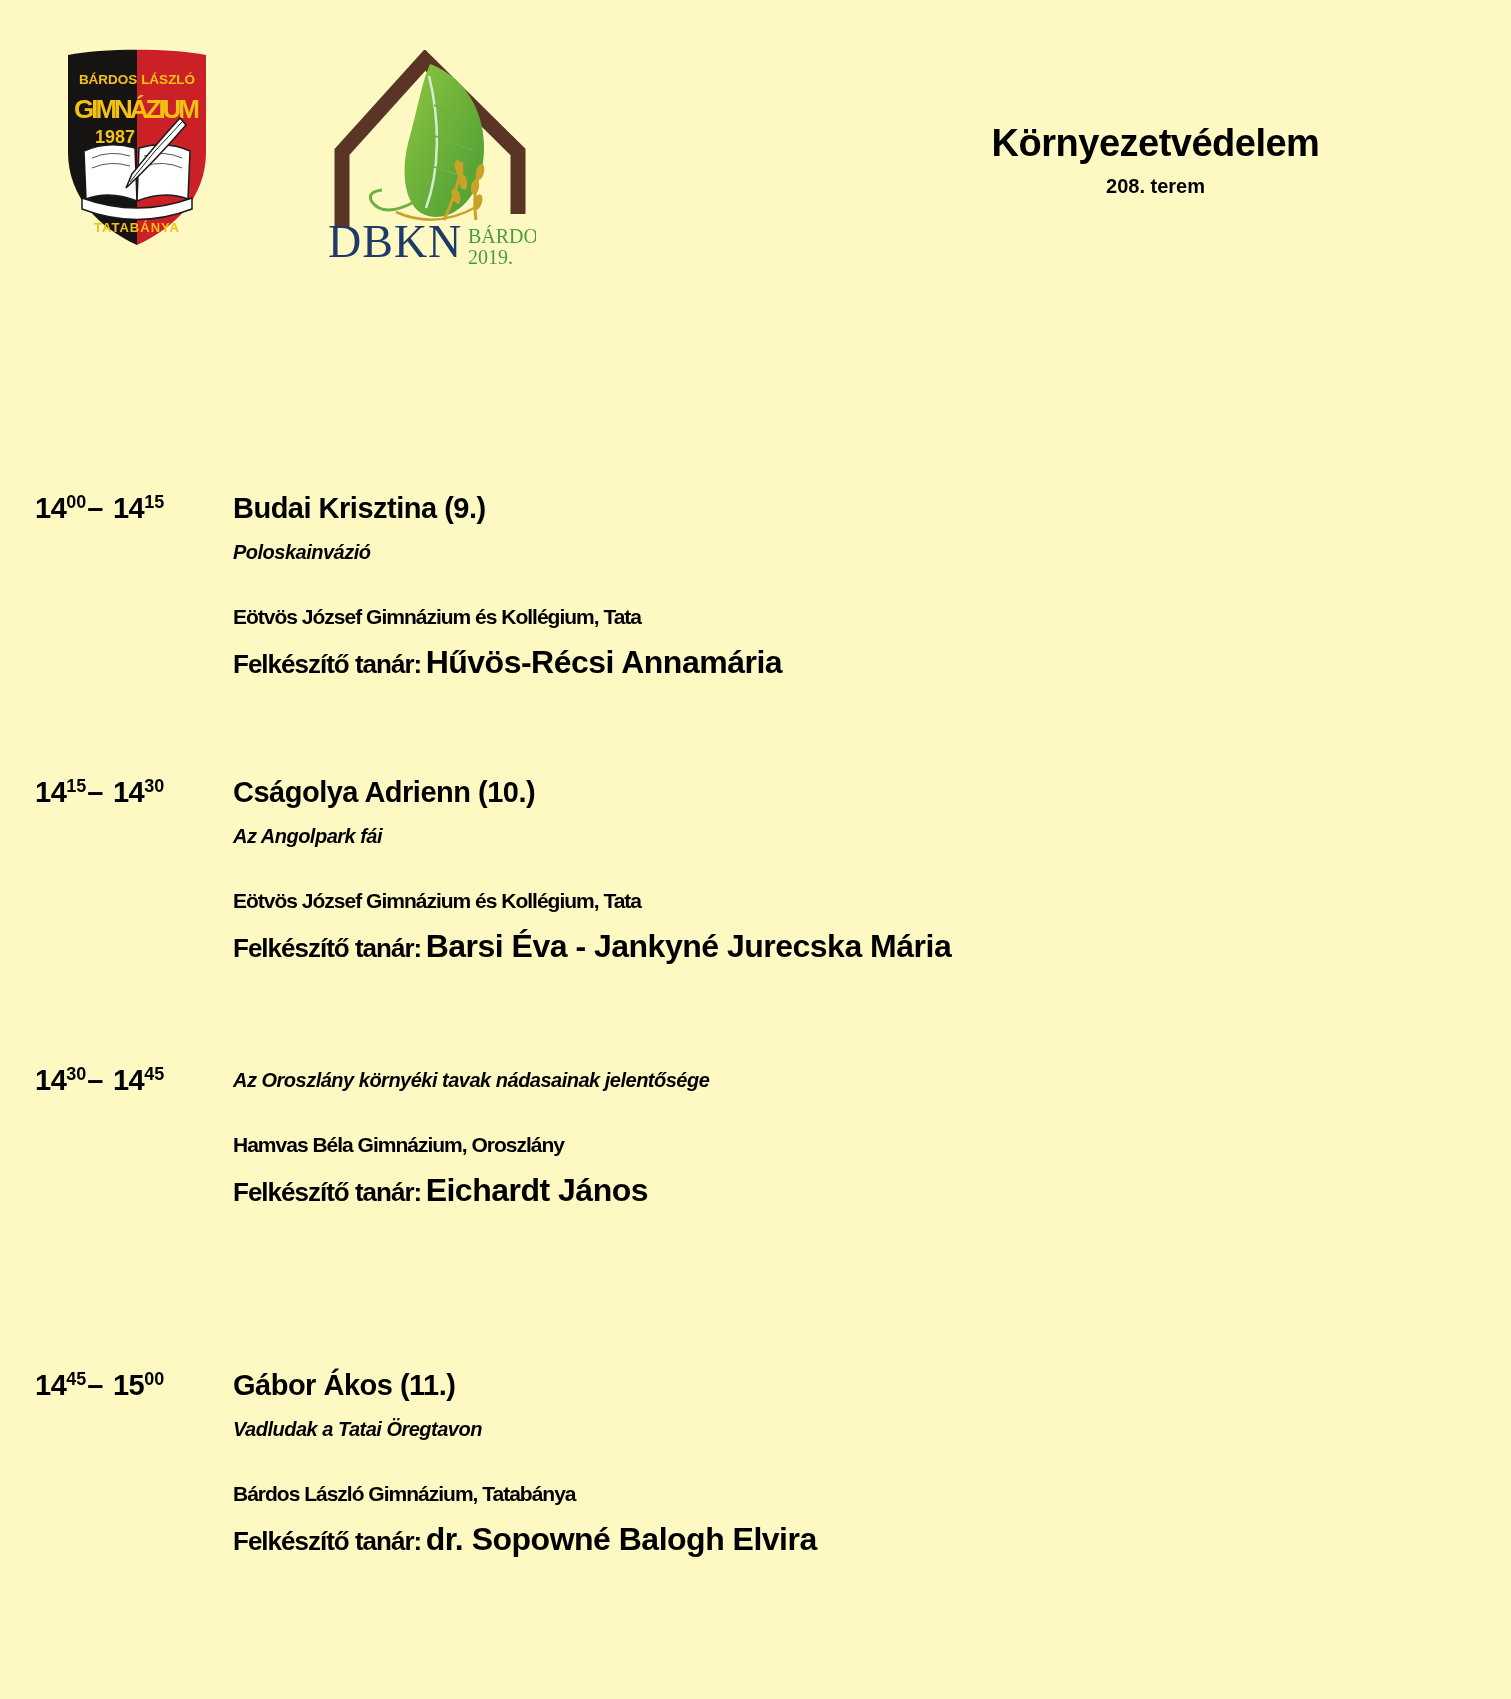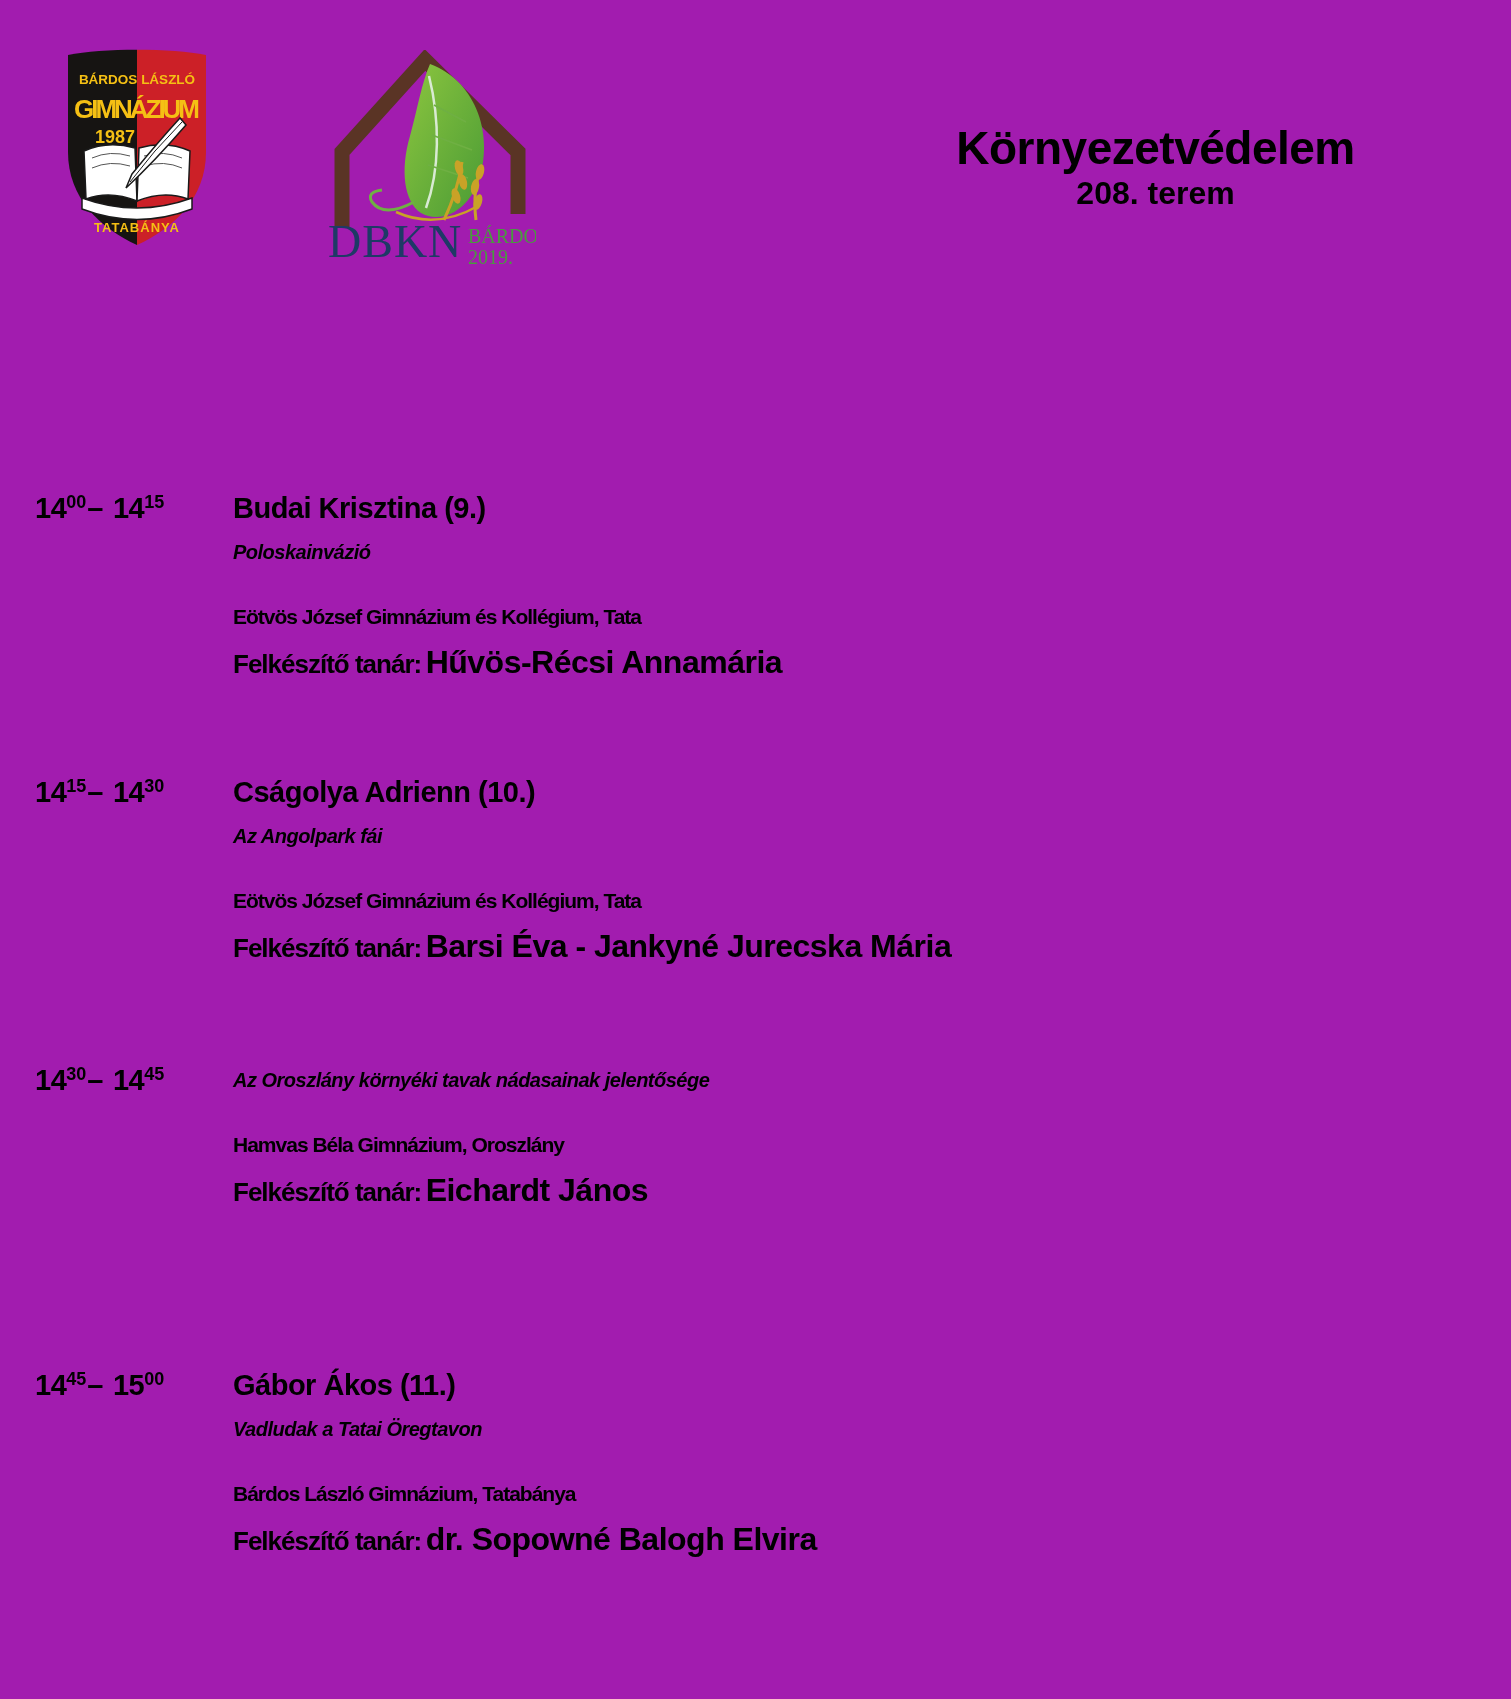--- a/index.html
+++ b/index.html
@@ -1,27 +1,27 @@
 <!DOCTYPE html>
 <html><head>
 <meta charset="utf-8">
 <style>
   html,body { margin:0; padding:0; background:#ffffff; }
   body {
     width:1511px; height:1699px; position:relative; overflow:hidden;
     font-family:"Liberation Sans", sans-serif; color:#000;
   }
-  .page { position:absolute; inset:0; background:#a21caf; }
+  .page { position:absolute; inset:0; background:#fef9c3; }
 
   
   .crest-box { position:absolute; left:62px; top:46px; width:150px; height:205px; }
   .dbkn-box  { position:absolute; left:326px; top:50px; width:210px; height:222px; }
   .title-block { position:absolute; left:800px; top:122px; width:711px; text-align:center; }
-  .page-title { font-size:46px; font-weight:bold; letter-spacing:-0.5px; line-height:1.15; }
-  .page-room  { font-size:32px; font-weight:bold; }
+  .page-title { font-size:38px; font-weight:bold; letter-spacing:-0.5px; line-height:1.15; }
+  .page-room  { font-size:20px; font-weight:bold; margin-top:9px; }
 
   
   .session { position:absolute; left:35px; right:30px; }
   .time {
     position:absolute; left:0; top:0; width:198px;
     font-size:29px; font-weight:bold; white-space:nowrap; letter-spacing:-0.5px;
     line-height:44px;
   }
   .time .sup { font-size:18px; position:relative; top:-10px; letter-spacing:0; }
   .time .dash { margin:0 10px 0 1px; }

